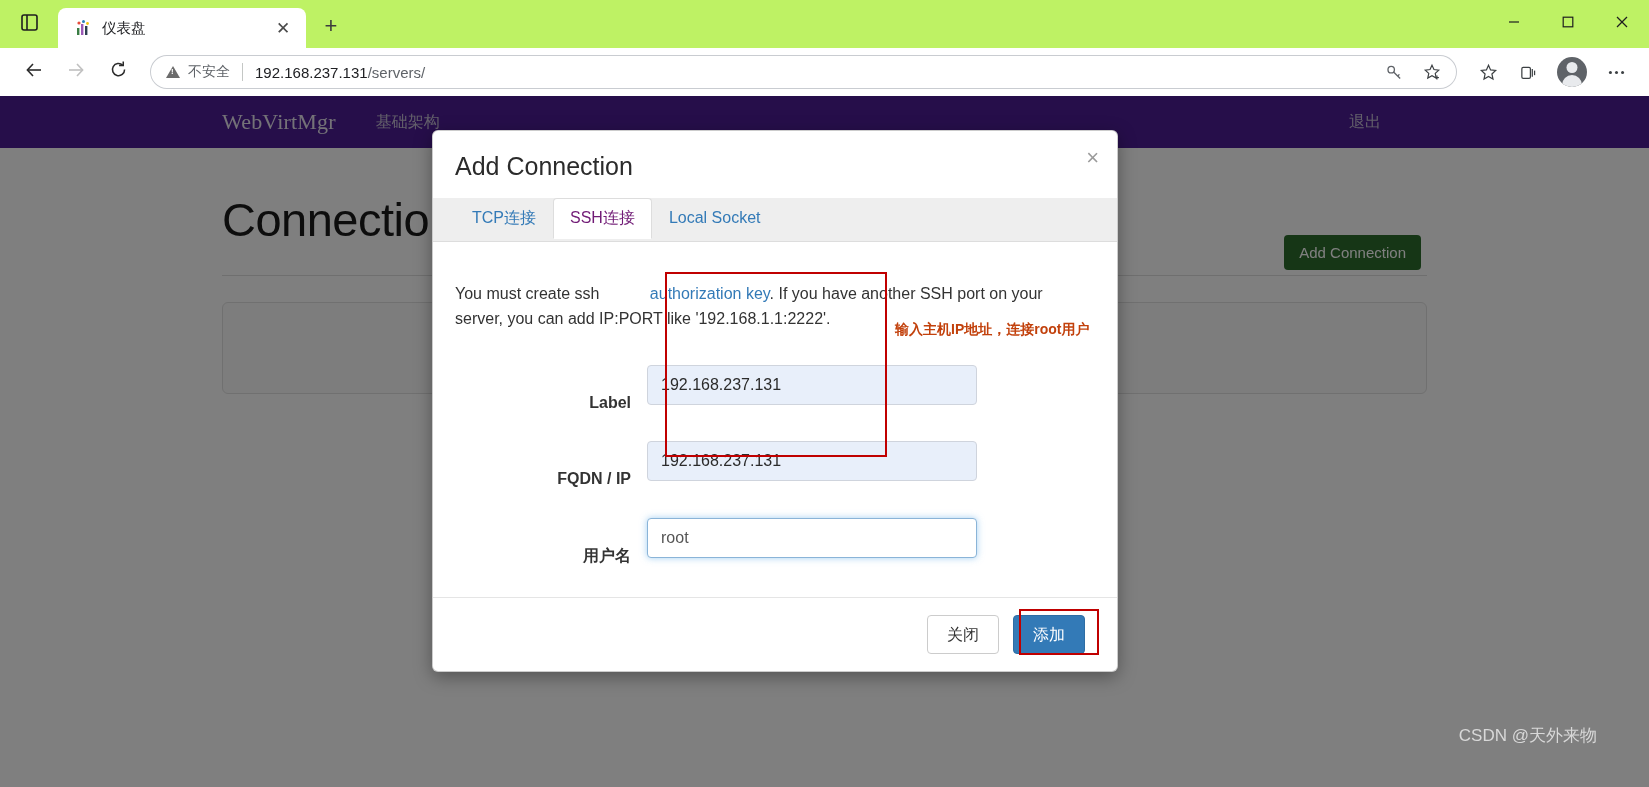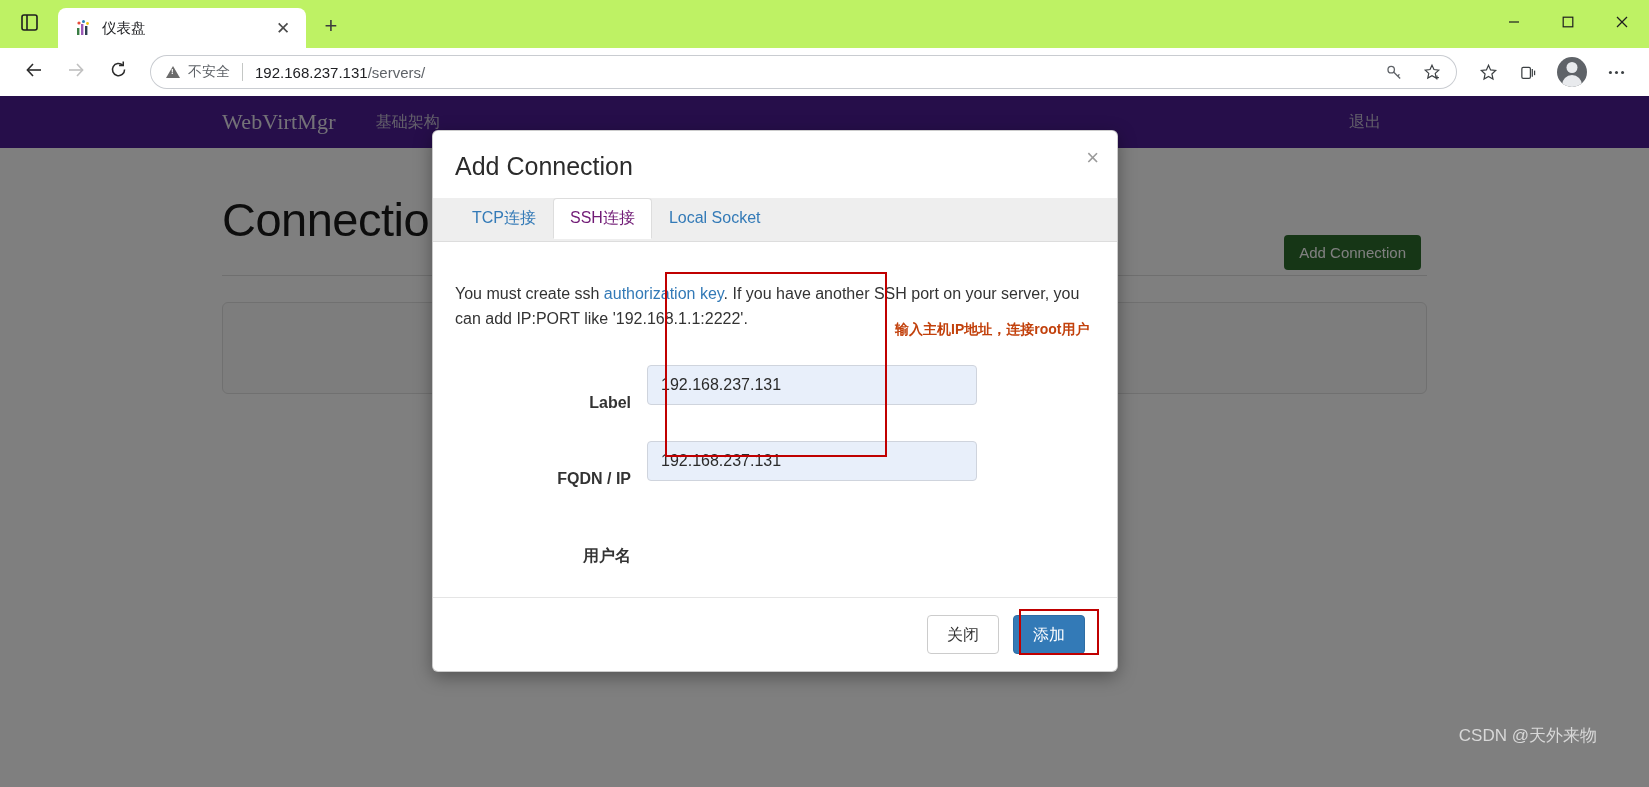--- a/index.html
+++ b/index.html
@@ -176,21 +176,21 @@
   .tabnav-item.active {
     background: #ffffff; color: #701a75;
     border-color: #dddddd #dddddd #ffffff #dddddd;
   }
 
   .modal-body { padding: 24px 22px 8px 22px; position: relative; }
   .helptext {
     font-size: 16px; color: #333333; line-height: 1.55; max-width: 630px;
     margin-bottom: 26px;
   }
-  .helptext a { color: #337ab7; text-decoration: none; }
+  .helptext a { color: #337ab7; text-decoration: none; margin-left: 46px; }
 
   .formrow {
     display: flex; align-items: center; margin-bottom: 22px;
   }
   .formlabel {
     width: 192px; text-align: right; padding-right: 16px;
     font-size: 16px; font-weight: bold; color: #333333; margin-top: 36px;
   }
   .formctl {
     width: 330px; height: 40px; border-radius: 4px;
@@ -408,20 +408,21 @@
           <div class="formctl">192.168.237.131</div>
         </div>
 
         <div class="formrow">
           <div class="formlabel">FQDN / IP</div>
           <div class="formctl">192.168.237.131</div>
         </div>
 
         <div class="formrow">
           <div class="formlabel">用户名</div>
+          <div class="formctl focused">root</div>
         </div>
 
         <div class="redbox" id="redbox-fields"></div>
         <div class="red-note">输入主机IP地址，连接root用户</div>
       </div>
 
       <div class="modal-footer">
         <div class="btn btn-default">关闭</div>
         <div class="btn btn-primary">添加</div>
         <div class="redbox" id="redbox-submit"></div>

